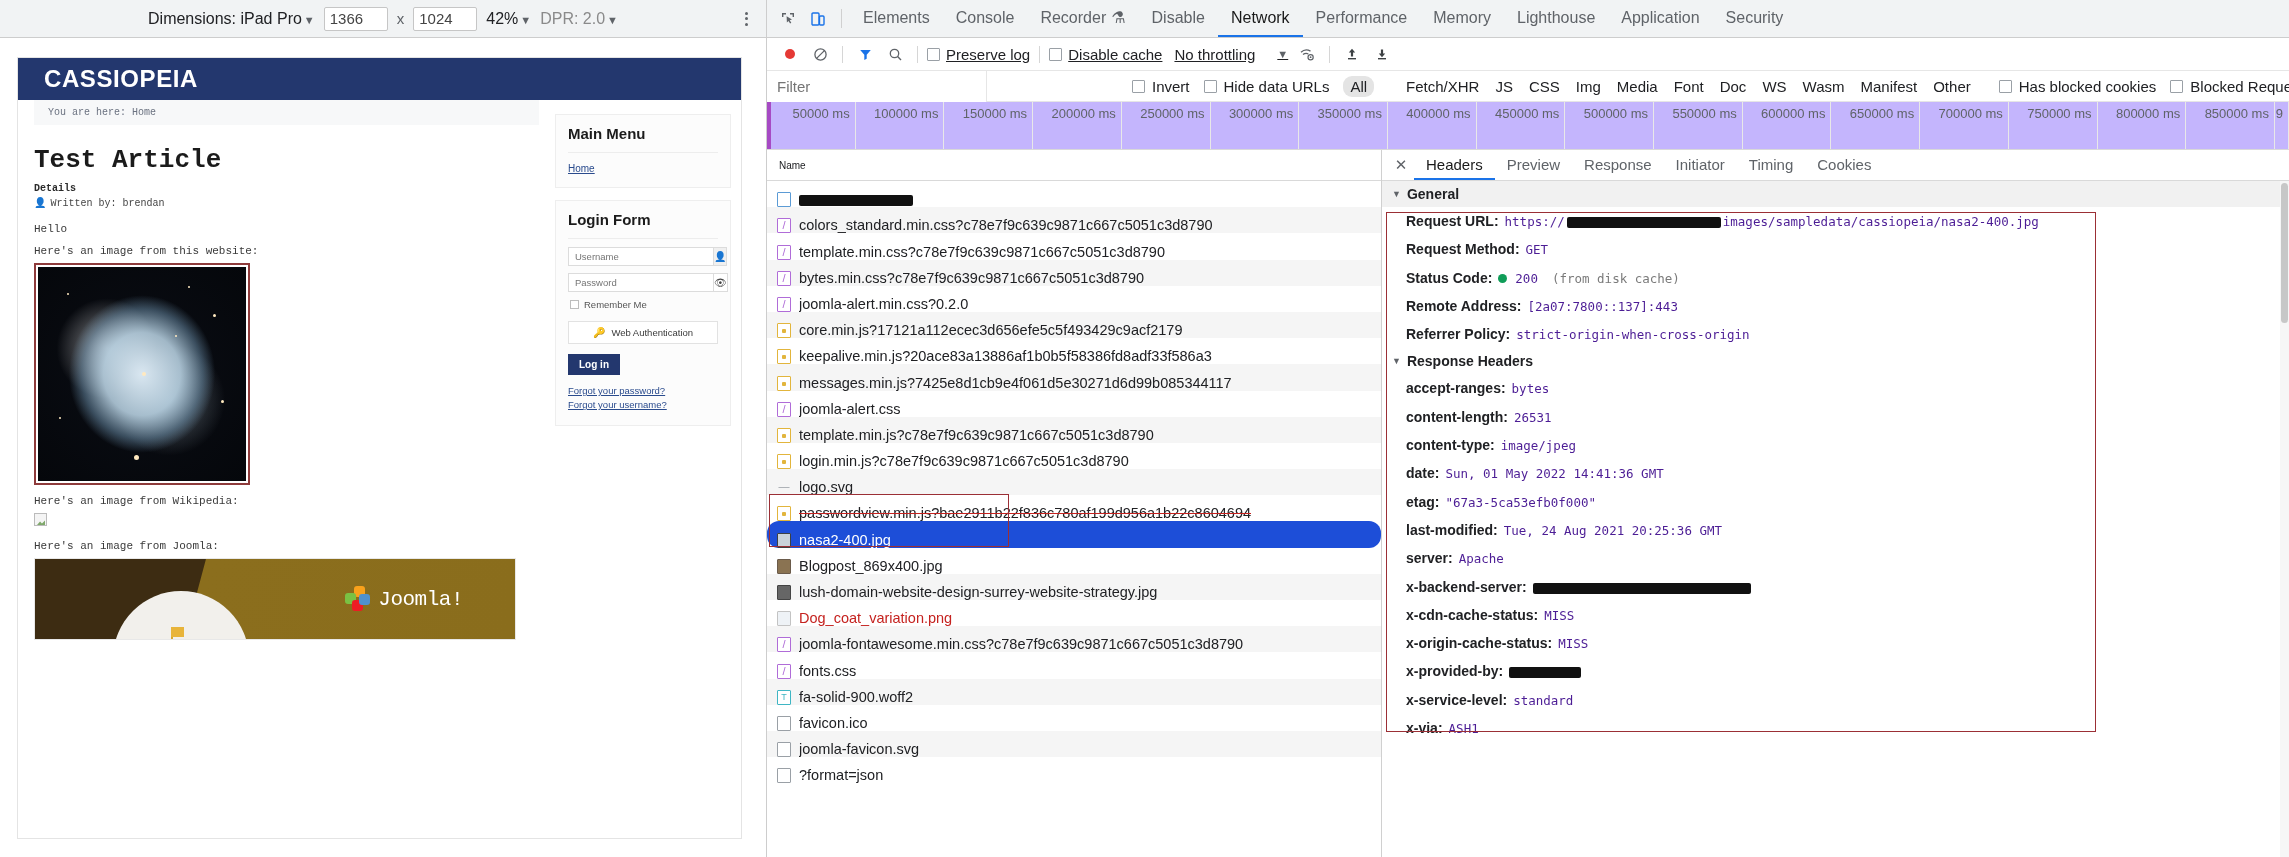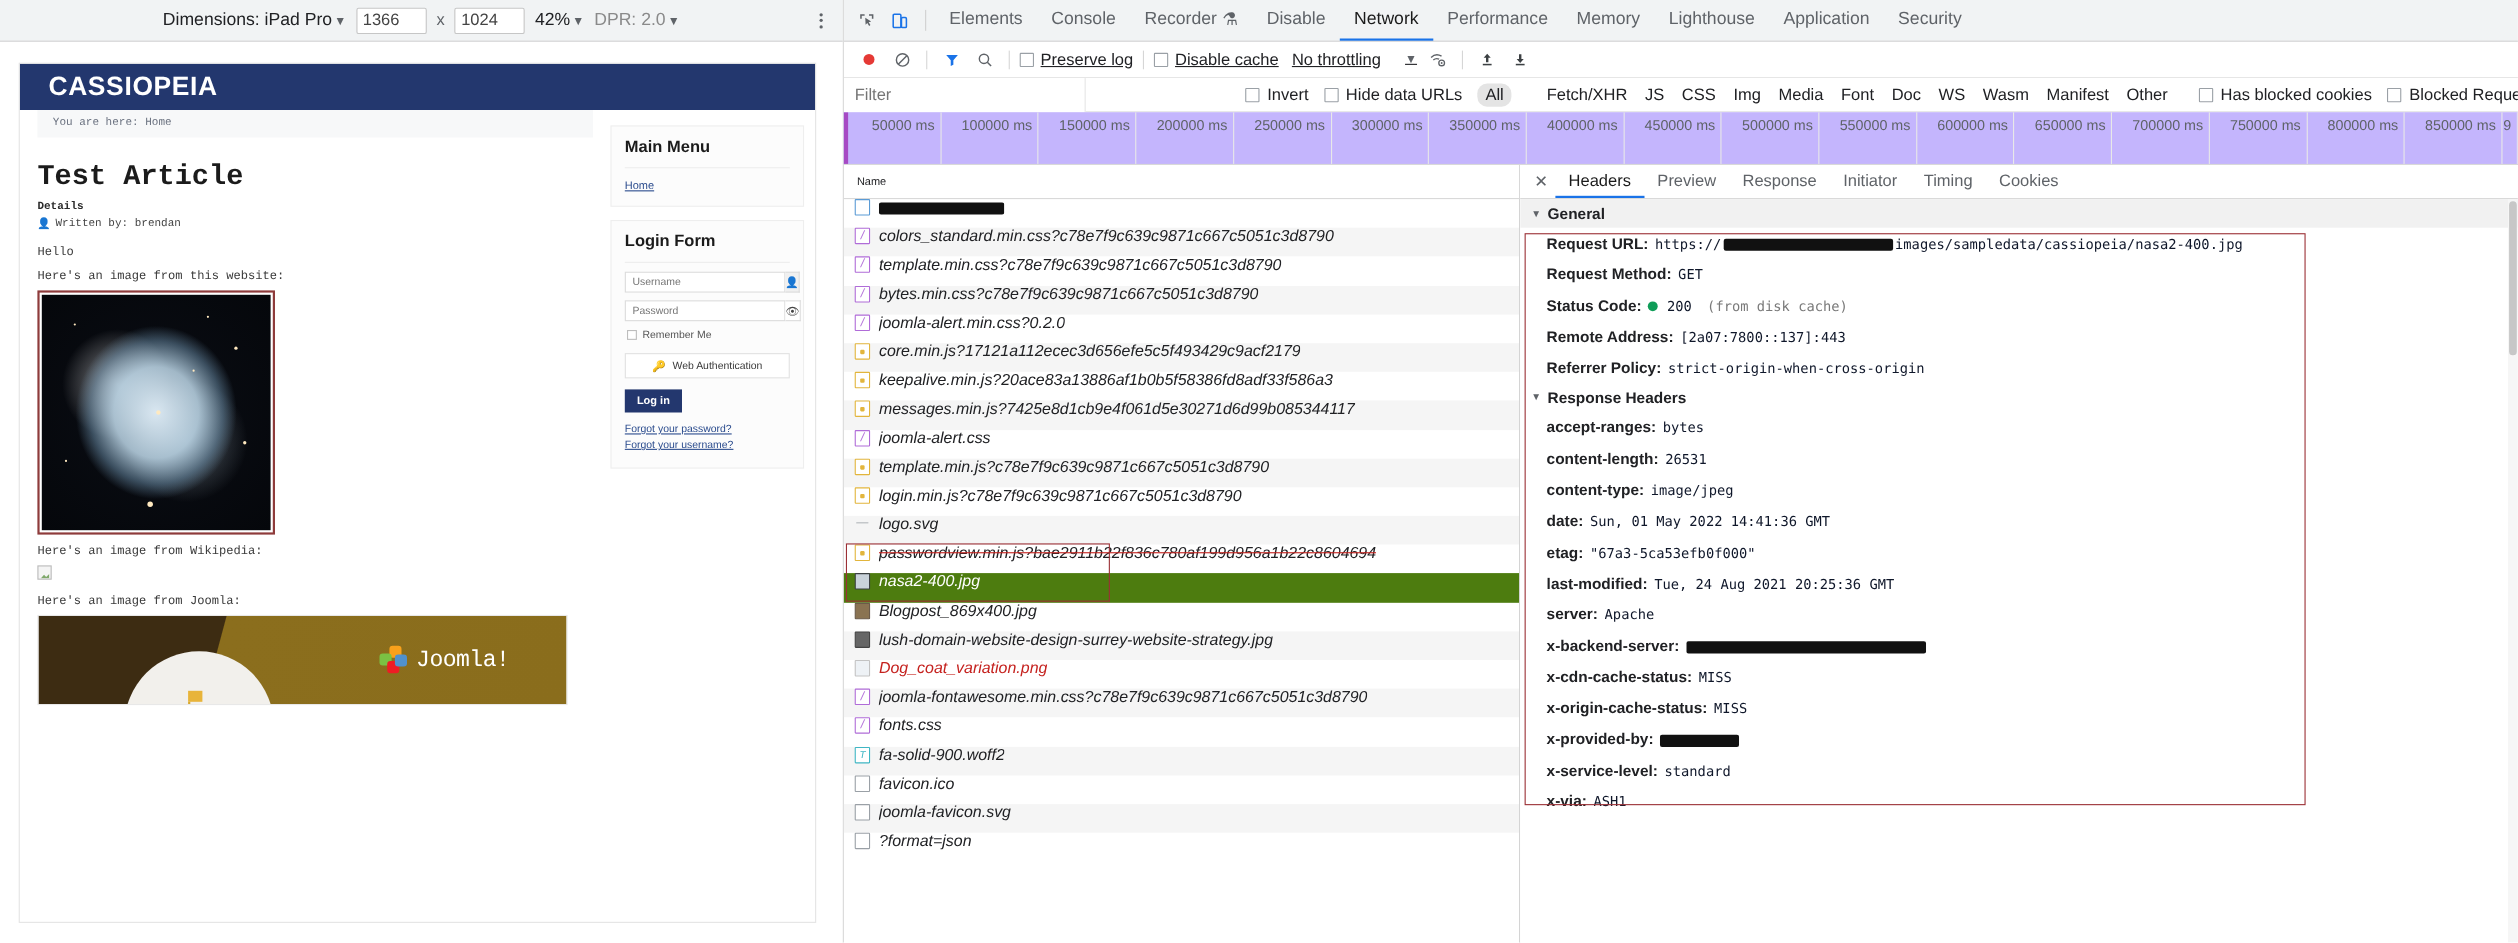--- a/index.html
+++ b/index.html
@@ -262,28 +262,27 @@
   }
   .rl-head {
     height: 31px; min-height: 31px;
     display: flex; align-items: center;
     padding: 0 12px;
     border-bottom: 1px solid #d9d9d9;
     background: #ffffff; font-size: 10px; color: #202124;
   }
   .rl-rows { flex: 1; overflow: hidden; }
   .rl-row {
-    height: 26.2px; display: flex; align-items: flex-start;
+    height: 26.2px; display: flex; align-items: flex-end;
     padding: 0 0 0 10px; gap: 8px;
     font-size: 14.5px; color: #202124; white-space: nowrap;
     border-bottom: 0;
-    font-style: italic;
   }
   .rl-row:nth-child(even) { background: #f5f5f5; }
-  .rl-row.selected { background: #4d7c0f; color: #ffffff; }
+  .rl-row.selected { background: #1d4ed8; color: #ffffff; border-radius: 12px; }
   .rl-row.err { color: #c5221f; }
   .rl-row.strike .rl-name { text-decoration: line-through; text-decoration-color: #c5221f; }
   .rl-name { overflow: hidden; text-overflow: ellipsis; }
   .fi { width: 14px; height: 15px; min-width: 14px; display: inline-block; position: relative; border-radius: 1px; }
   .fi-css { border: 1.4px solid #b06cd8; background: #fff; }
   .fi-css::after { content: "/"; position: absolute; inset: 0; font-size: 11px; color: #b06cd8; text-align: center; line-height: 13px; }
   .fi-js { border: 1.4px solid #e2b53c; background: #fff; }
   .fi-js::after { content: ""; position: absolute; left: 4px; top: 5px; width: 4px; height: 4px; background: #e2b53c; border-radius: 1px; }
   .fi-img { border: 1.4px solid #3c4043; background: #c9d2da; }
   .fi-imgbrown { border: 1.4px solid #6b5b4b; background: #8a7352; }
@@ -315,21 +314,21 @@
   .sec-head {
     background: #f1f1f1; padding: 5px 10px; font-size: 14px; font-weight: bold; color: #202124;
     display: flex; align-items: center; gap: 6px;
   }
   .tri { font-size: 9px; color: #5f6368; }
   .kv {
     display: flex; align-items: baseline; gap: 6px;
     padding: 4px 10px 4px 24px; font-size: 14px; line-height: 1.45;
   }
   .kv .k { font-weight: bold; color: #202124; white-space: nowrap; }
-  .kv .v { color: #0f172a; font-family: "DejaVu Sans Mono", monospace; font-size: 12.5px; overflow: hidden; text-overflow: ellipsis; white-space: nowrap; }
+  .kv .v { color: #4c1d95; font-family: "DejaVu Sans Mono", monospace; font-size: 12.5px; overflow: hidden; text-overflow: ellipsis; white-space: nowrap; }
   .kv .v.dim { color: #7a7a7a; }
   .status-dot { width: 9px; height: 9px; border-radius: 50%; background: #0f9d58; display: inline-block; margin-right: 2px; }
   .hl-box { position: absolute; border: 1.5px solid #9b2f35; pointer-events: none; }
   .scrollbar-v {
     position: absolute; right: 0; top: 0; width: 9px; height: 100%;
     background: #f6f6f6;
   }
   .scrollbar-v i { position: absolute; left: 1px; width: 7px; background: #c7c7c7; border-radius: 4px; display: block; }
 </style>
 </head>

